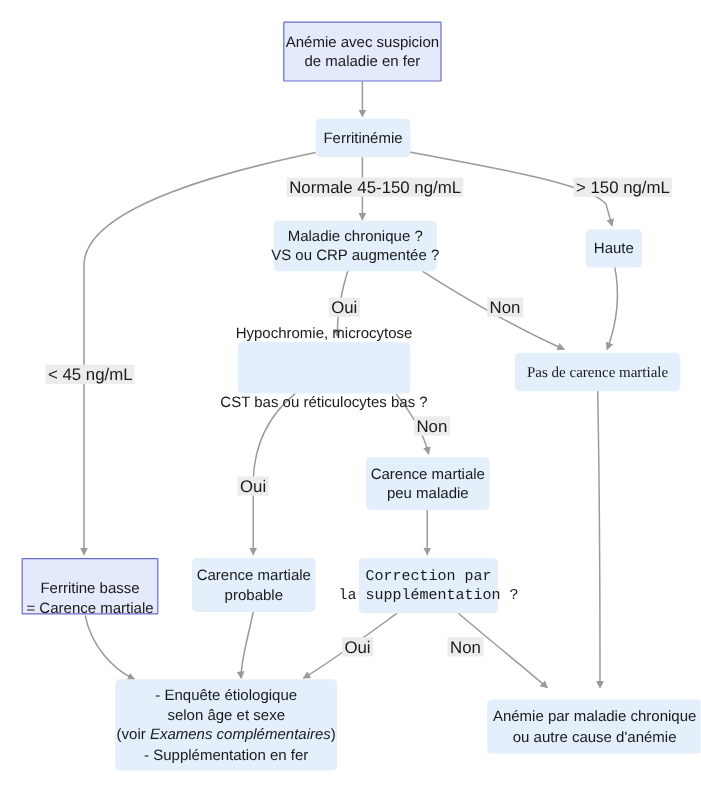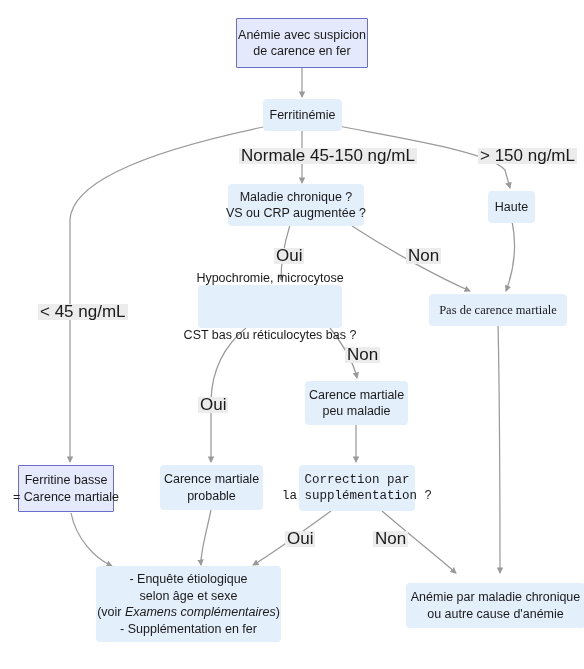--- a/index.html
+++ b/index.html
@@ -44,21 +44,21 @@
     background: #e4eafb;
     border: 1.4px solid #6c6ccc;
     border-radius: 1px;
   }
   .node .ln { display: block; }
   .node .it { font-style: italic; }
   .edge-label {
     position: absolute;
     background: #ececec;
     color: #1a1a1a;
-    font-size: 17px;
+    font-size: 14px;
     line-height: 14px;
     padding: 1px 2px;
     white-space: nowrap;
     z-index: 3;
   }
 </style>
 </head>
 <body>
 
 <div id="canvas">
@@ -98,21 +98,21 @@
       <path d="M 331 511 C 302 532 272 554 253 565"></path>
 
       <path d="M 382 511 C 410 535 440 559 456 573"></path>
 
       <path d="M 498 321 C 500 420 500 530 500 573"></path>
     </g>
   </svg>
 
   <div class="node outlined" style="left:236px; top:18px; width:132px; height:50px;">
     <span class="ln">Anémie avec suspicion</span>
-    <span class="ln">de carence en fer</span>
+    <span class="ln">de maladie en fer</span>
   </div>
 
   <div class="node" style="left:263px; top:99px; width:79px; height:28px;">
     <span class="ln">Ferritinémie</span>
   </div>
 
   <div class="node" style="left:488px; top:191px; width:47px; height:30px;">
     <span class="ln">Haute</span>
   </div>
 
@@ -128,21 +128,21 @@
 
   <div class="node" style="left:429px; top:294px; width:138px; height:27px;font-family:Liberation Serif, serif;">
     <span class="ln">Pas de carence martiale</span>
   </div>
 
   <div class="node" style="left:305px; top:381px; width:103px; height:44px;">
     <span class="ln">Carence martiale</span>
     <span class="ln">peu maladie</span>
   </div>
 
-  <div class="node outlined" style="left:18px; top:465px; width:96px; height:47px;">
+  <div class="node outlined" style="left:18px; top:465px; width:114px; height:47px;justify-content:space-between;">
     <span class="ln">Ferritine basse</span>
     <span class="ln">= Carence martiale</span>
   </div>
 
   <div class="node" style="left:160px; top:465px; width:103px; height:45px;">
     <span class="ln">Carence martiale</span>
     <span class="ln">probable</span>
   </div>
 
   <div class="node" style="left:299px; top:465px; width:116px; height:46px;font-family:Liberation Mono, monospace;">

